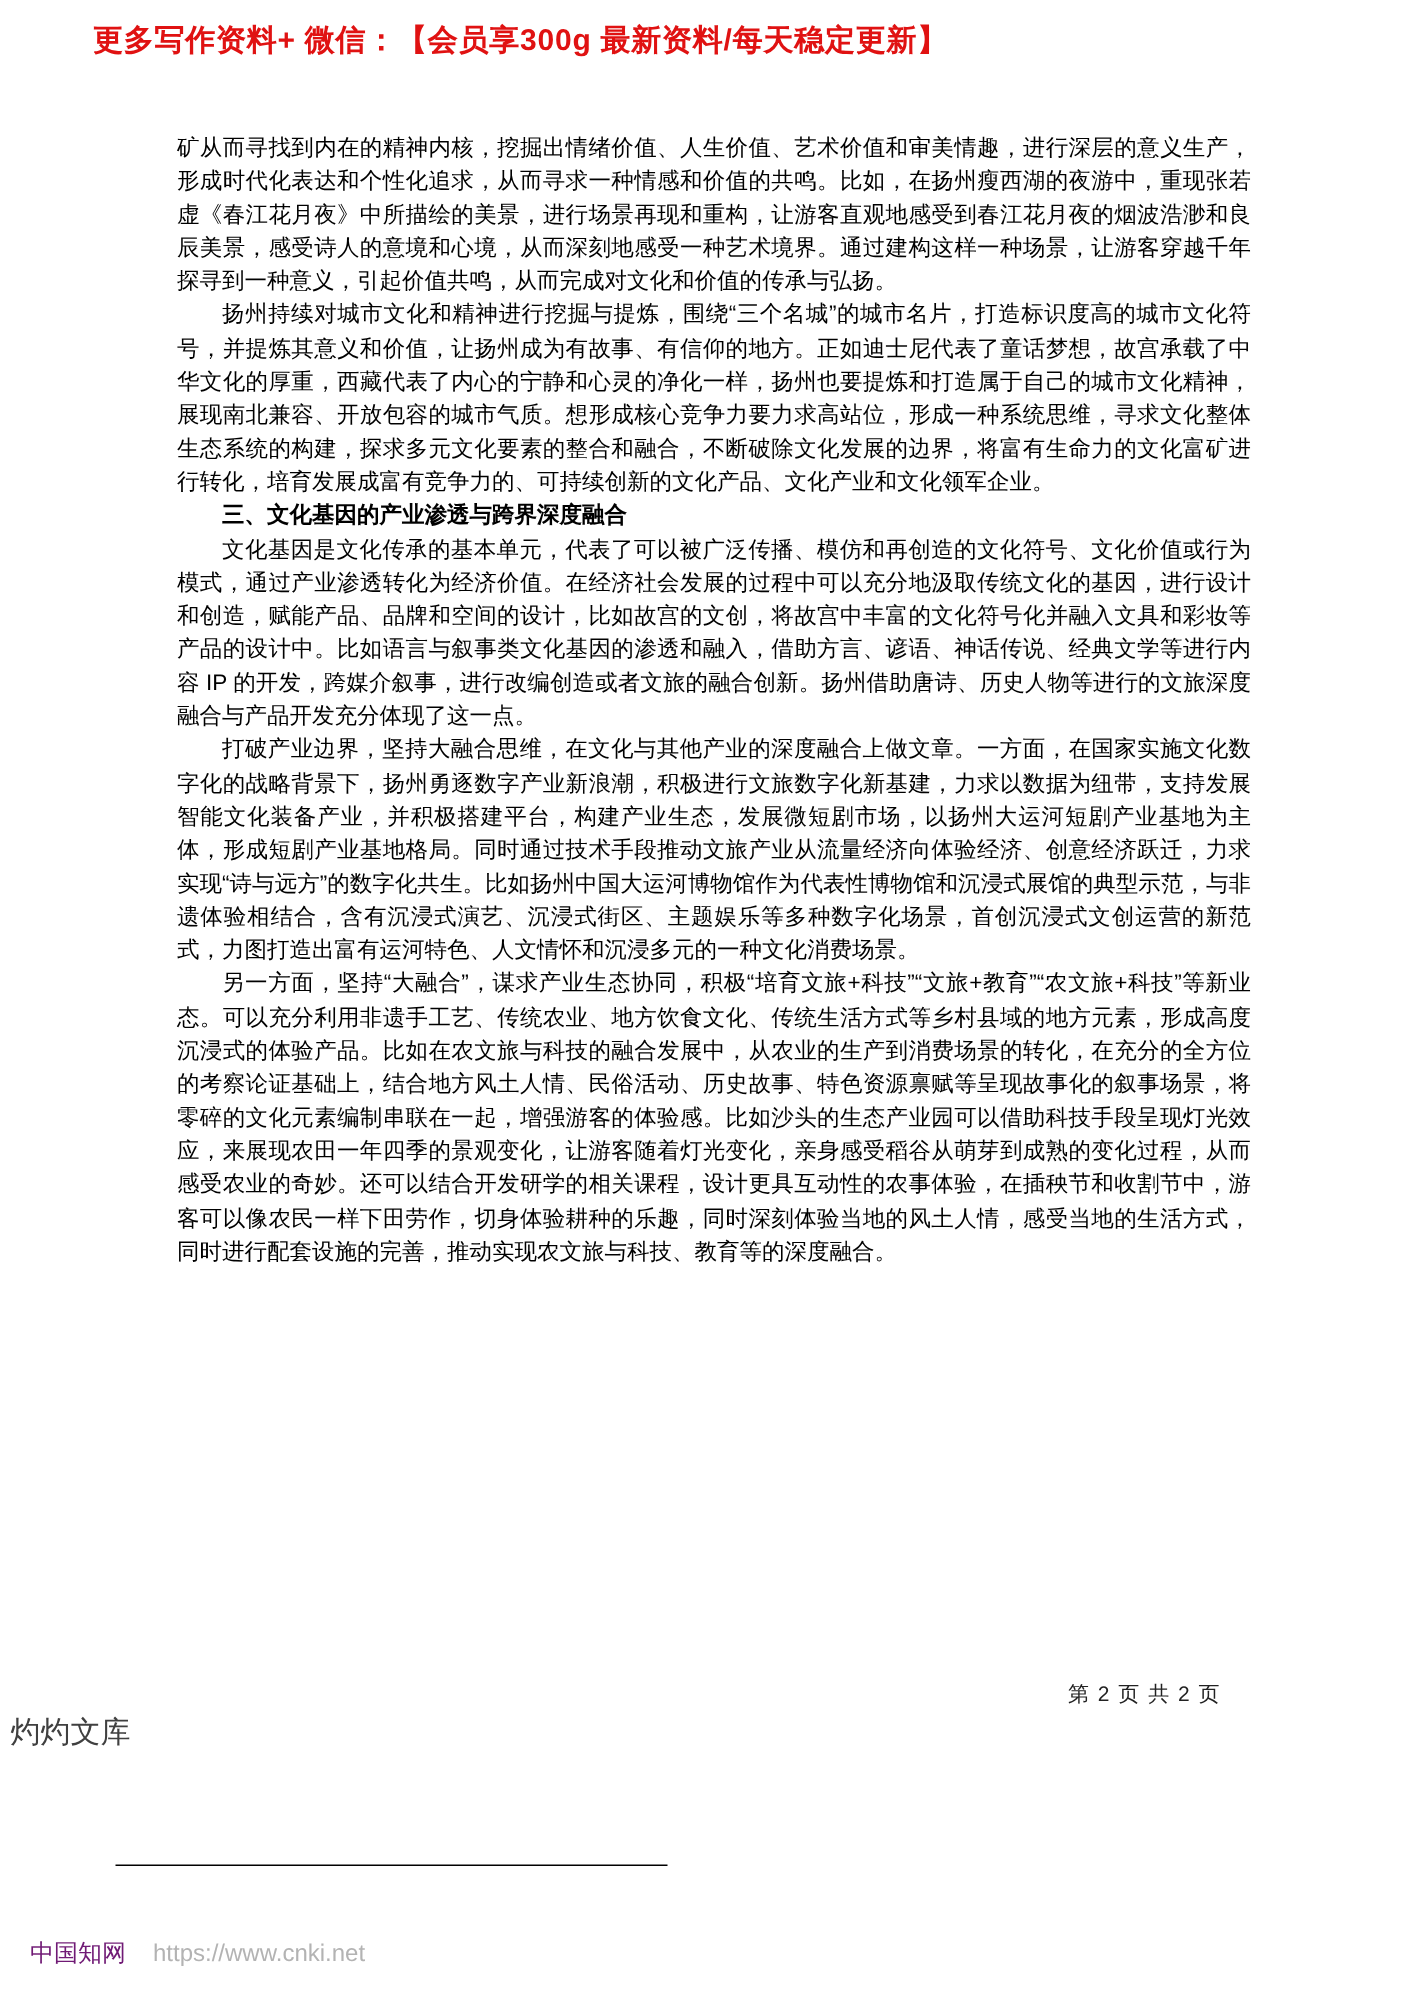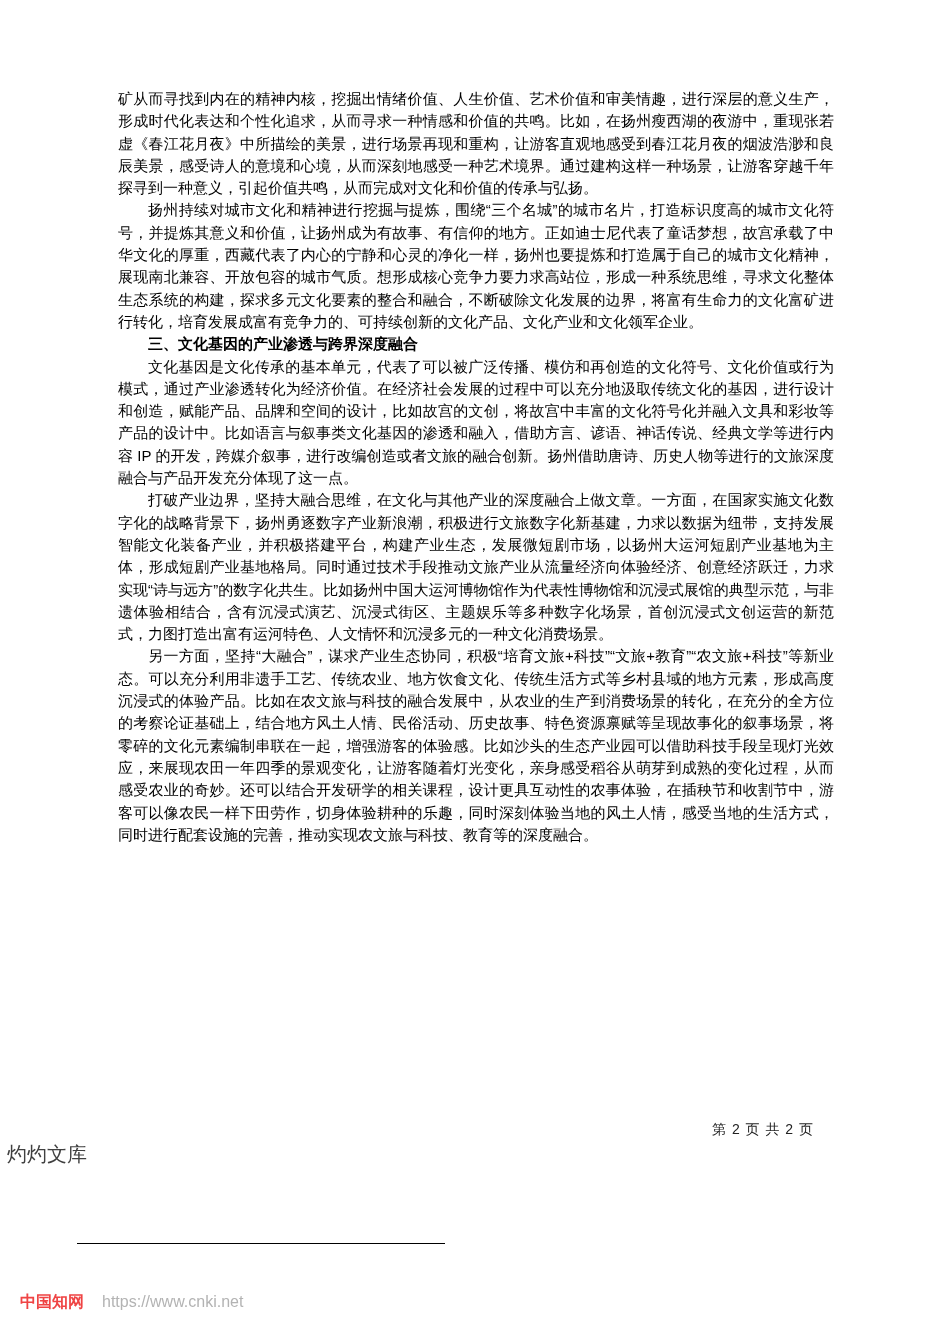--- a/index.html
+++ b/index.html
@@ -56,28 +56,29 @@
     width: 368px; height: 1px;
     background: #000000;
   }
   .cnki {
     position: absolute;
     left: 20px; top: 1292px;
     font-size: 16px;
     color: #9c9c9c;
     white-space: nowrap;
   }
-  .cnki .site { color: #ef4444; margin-right: 18px; font-weight: bold; }
+  .cnki .site { color: #701a75; margin-right: 18px; }
   .cnki .url { color: #b3b3b3; text-decoration: none; text-align: center; }
 </style>
 </head>
 <body>
 
 <div class="page">
 
+  <div class="promo">更多写作资料+ 微信：【会员享300g 最新资料/每天稳定更新】</div>
 
   <div class="textblock">
       <p class="">矿从而寻找到内在的精神内核，挖掘出情绪价值、人生价值、艺术价值和审美情趣，进行深层的意义生产，形成时代化表达和个性化追求，从而寻求一种情感和价值的共鸣。比如，在扬州瘦西湖的夜游中，重现张若虚《春江花月夜》中所描绘的美景，进行场景再现和重构，让游客直观地感受到春江花月夜的烟波浩渺和良辰美景，感受诗人的意境和心境，从而深刻地感受一种艺术境界。通过建构这样一种场景，让游客穿越千年探寻到一种意义，引起价值共鸣，从而完成对文化和价值的传承与弘扬。</p>
       <p class=" indent">扬州持续对城市文化和精神进行挖掘与提炼，围绕“三个名城”的城市名片，打造标识度高的城市文化符号，并提炼其意义和价值，让扬州成为有故事、有信仰的地方。正如迪士尼代表了童话梦想，故宫承载了中华文化的厚重，西藏代表了内心的宁静和心灵的净化一样，扬州也要提炼和打造属于自己的城市文化精神，展现南北兼容、开放包容的城市气质。想形成核心竞争力要力求高站位，形成一种系统思维，寻求文化整体生态系统的构建，探求多元文化要素的整合和融合，不断破除文化发展的边界，将富有生命力的文化富矿进行转化，培育发展成富有竞争力的、可持续创新的文化产品、文化产业和文化领军企业。</p>
       <p class="heading indent">三、文化基因的产业渗透与跨界深度融合</p>
       <p class=" indent">文化基因是文化传承的基本单元，代表了可以被广泛传播、模仿和再创造的文化符号、文化价值或行为模式，通过产业渗透转化为经济价值。在经济社会发展的过程中可以充分地汲取传统文化的基因，进行设计和创造，赋能产品、品牌和空间的设计，比如故宫的文创，将故宫中丰富的文化符号化并融入文具和彩妆等产品的设计中。比如语言与叙事类文化基因的渗透和融入，借助方言、谚语、神话传说、经典文学等进行内容 IP 的开发，跨媒介叙事，进行改编创造或者文旅的融合创新。扬州借助唐诗、历史人物等进行的文旅深度融合与产品开发充分体现了这一点。</p>
       <p class=" indent">打破产业边界，坚持大融合思维，在文化与其他产业的深度融合上做文章。一方面，在国家实施文化数字化的战略背景下，扬州勇逐数字产业新浪潮，积极进行文旅数字化新基建，力求以数据为纽带，支持发展智能文化装备产业，并积极搭建平台，构建产业生态，发展微短剧市场，以扬州大运河短剧产业基地为主体，形成短剧产业基地格局。同时通过技术手段推动文旅产业从流量经济向体验经济、创意经济跃迁，力求实现“诗与远方”的数字化共生。比如扬州中国大运河博物馆作为代表性博物馆和沉浸式展馆的典型示范，与非遗体验相结合，含有沉浸式演艺、沉浸式街区、主题娱乐等多种数字化场景，首创沉浸式文创运营的新范式，力图打造出富有运河特色、人文情怀和沉浸多元的一种文化消费场景。</p>
       <p class=" indent">另一方面，坚持“大融合”，谋求产业生态协同，积极“培育文旅+科技”“文旅+教育”“农文旅+科技”等新业态。可以充分利用非遗手工艺、传统农业、地方饮食文化、传统生活方式等乡村县域的地方元素，形成高度沉浸式的体验产品。比如在农文旅与科技的融合发展中，从农业的生产到消费场景的转化，在充分的全方位的考察论证基础上，结合地方风土人情、民俗活动、历史故事、特色资源禀赋等呈现故事化的叙事场景，将零碎的文化元素编制串联在一起，增强游客的体验感。比如沙头的生态产业园可以借助科技手段呈现灯光效应，来展现农田一年四季的景观变化，让游客随着灯光变化，亲身感受稻谷从萌芽到成熟的变化过程，从而感受农业的奇妙。还可以结合开发研学的相关课程，设计更具互动性的农事体验，在插秧节和收割节中，游客可以像农民一样下田劳作，切身体验耕种的乐趣，同时深刻体验当地的风土人情，感受当地的生活方式，同时进行配套设施的完善，推动实现农文旅与科技、教育等的深度融合。</p>
     </div>
 

